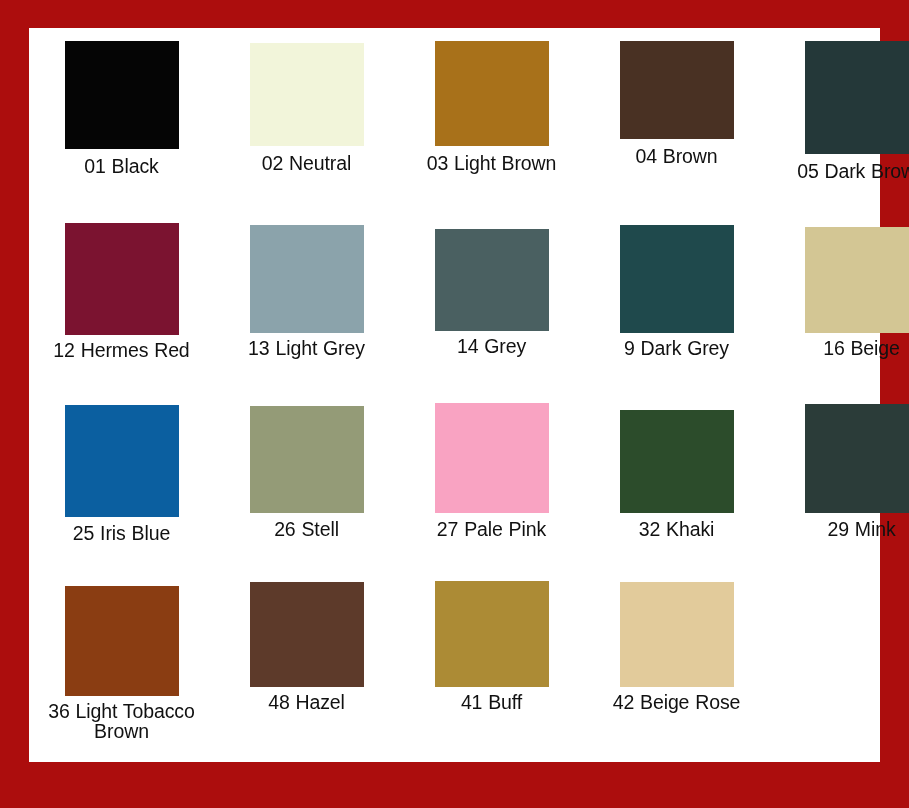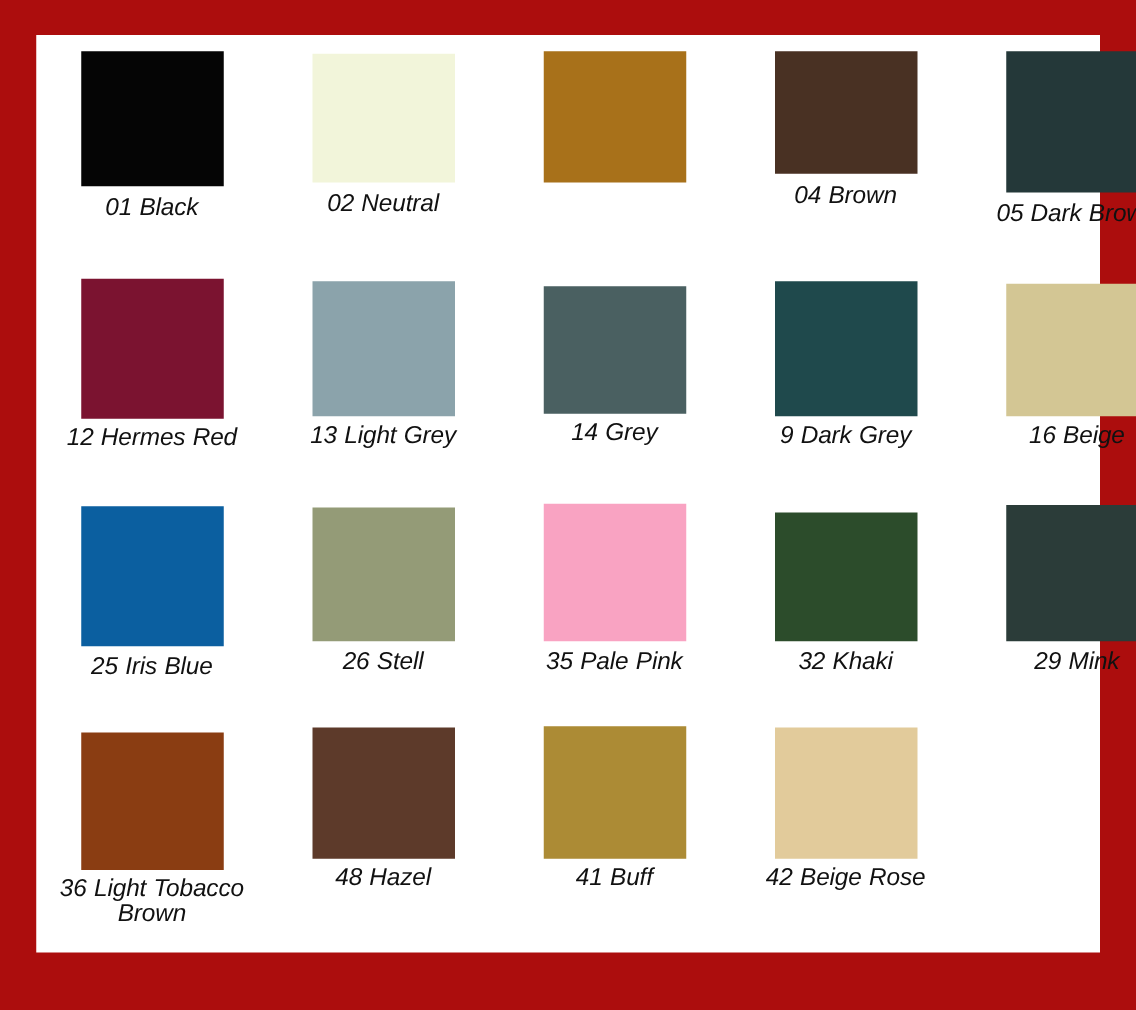--- a/index.html
+++ b/index.html
@@ -11,21 +11,20 @@
   body {
     font-family: "Liberation Sans", sans-serif;
   }
   .page {
     position: relative;
     width: 909px;
     height: 808px;
     box-sizing: border-box;
     background: #ac0d0d;
     overflow: hidden;
-    font-style: italic;
   }
   .inner-card {
     position: absolute;
     left: 29px;
     top: 28px;
     width: 851px;
     height: 734px;
     background: #ffffff;
     box-sizing: border-box;
   }
@@ -106,20 +105,21 @@
       <div class="cell r1 c-01">
         <span class="chip" style="background: rgb(5, 5, 5);"></span>
         <span class="caption">01 Black</span>
       </div>
       <div class="cell r1 c-02">
         <span class="chip" style="background: rgb(242, 245, 218);"></span>
         <span class="caption">02 Neutral</span>
       </div>
       <div class="cell r1 c-03">
         <span class="chip" style="background: rgb(168, 113, 26);"></span>
+        <span class="caption">03 Light Brown</span>
       </div>
       <div class="cell r1 c-04">
         <span class="chip" style="background: rgb(73, 49, 35);"></span>
         <span class="caption">04 Brown</span>
       </div>
       <div class="cell r1 c-05">
         <span class="chip" style="background: rgb(36, 56, 57);"></span>
         <span class="caption">05 Dark Brown</span>
       </div>
 
@@ -147,21 +147,21 @@
       <div class="cell r3 c-25">
         <span class="chip" style="background: rgb(11, 95, 160);"></span>
         <span class="caption">25 Iris Blue</span>
       </div>
       <div class="cell r3 c-26">
         <span class="chip" style="background: rgb(148, 155, 119);"></span>
         <span class="caption">26 Stell</span>
       </div>
       <div class="cell r3 c-27">
         <span class="chip" style="background: rgb(249, 163, 194);"></span>
-        <span class="caption">35 Pale Pink</span>
+        <span class="caption">27 Pale Pink</span>
       </div>
       <div class="cell r3 c-28">
         <span class="chip" style="background: rgb(44, 76, 43);"></span>
         <span class="caption">32 Khaki</span>
       </div>
       <div class="cell r3 c-29">
         <span class="chip" style="background: rgb(43, 60, 57);"></span>
         <span class="caption">29 Mink</span>
       </div>
 

